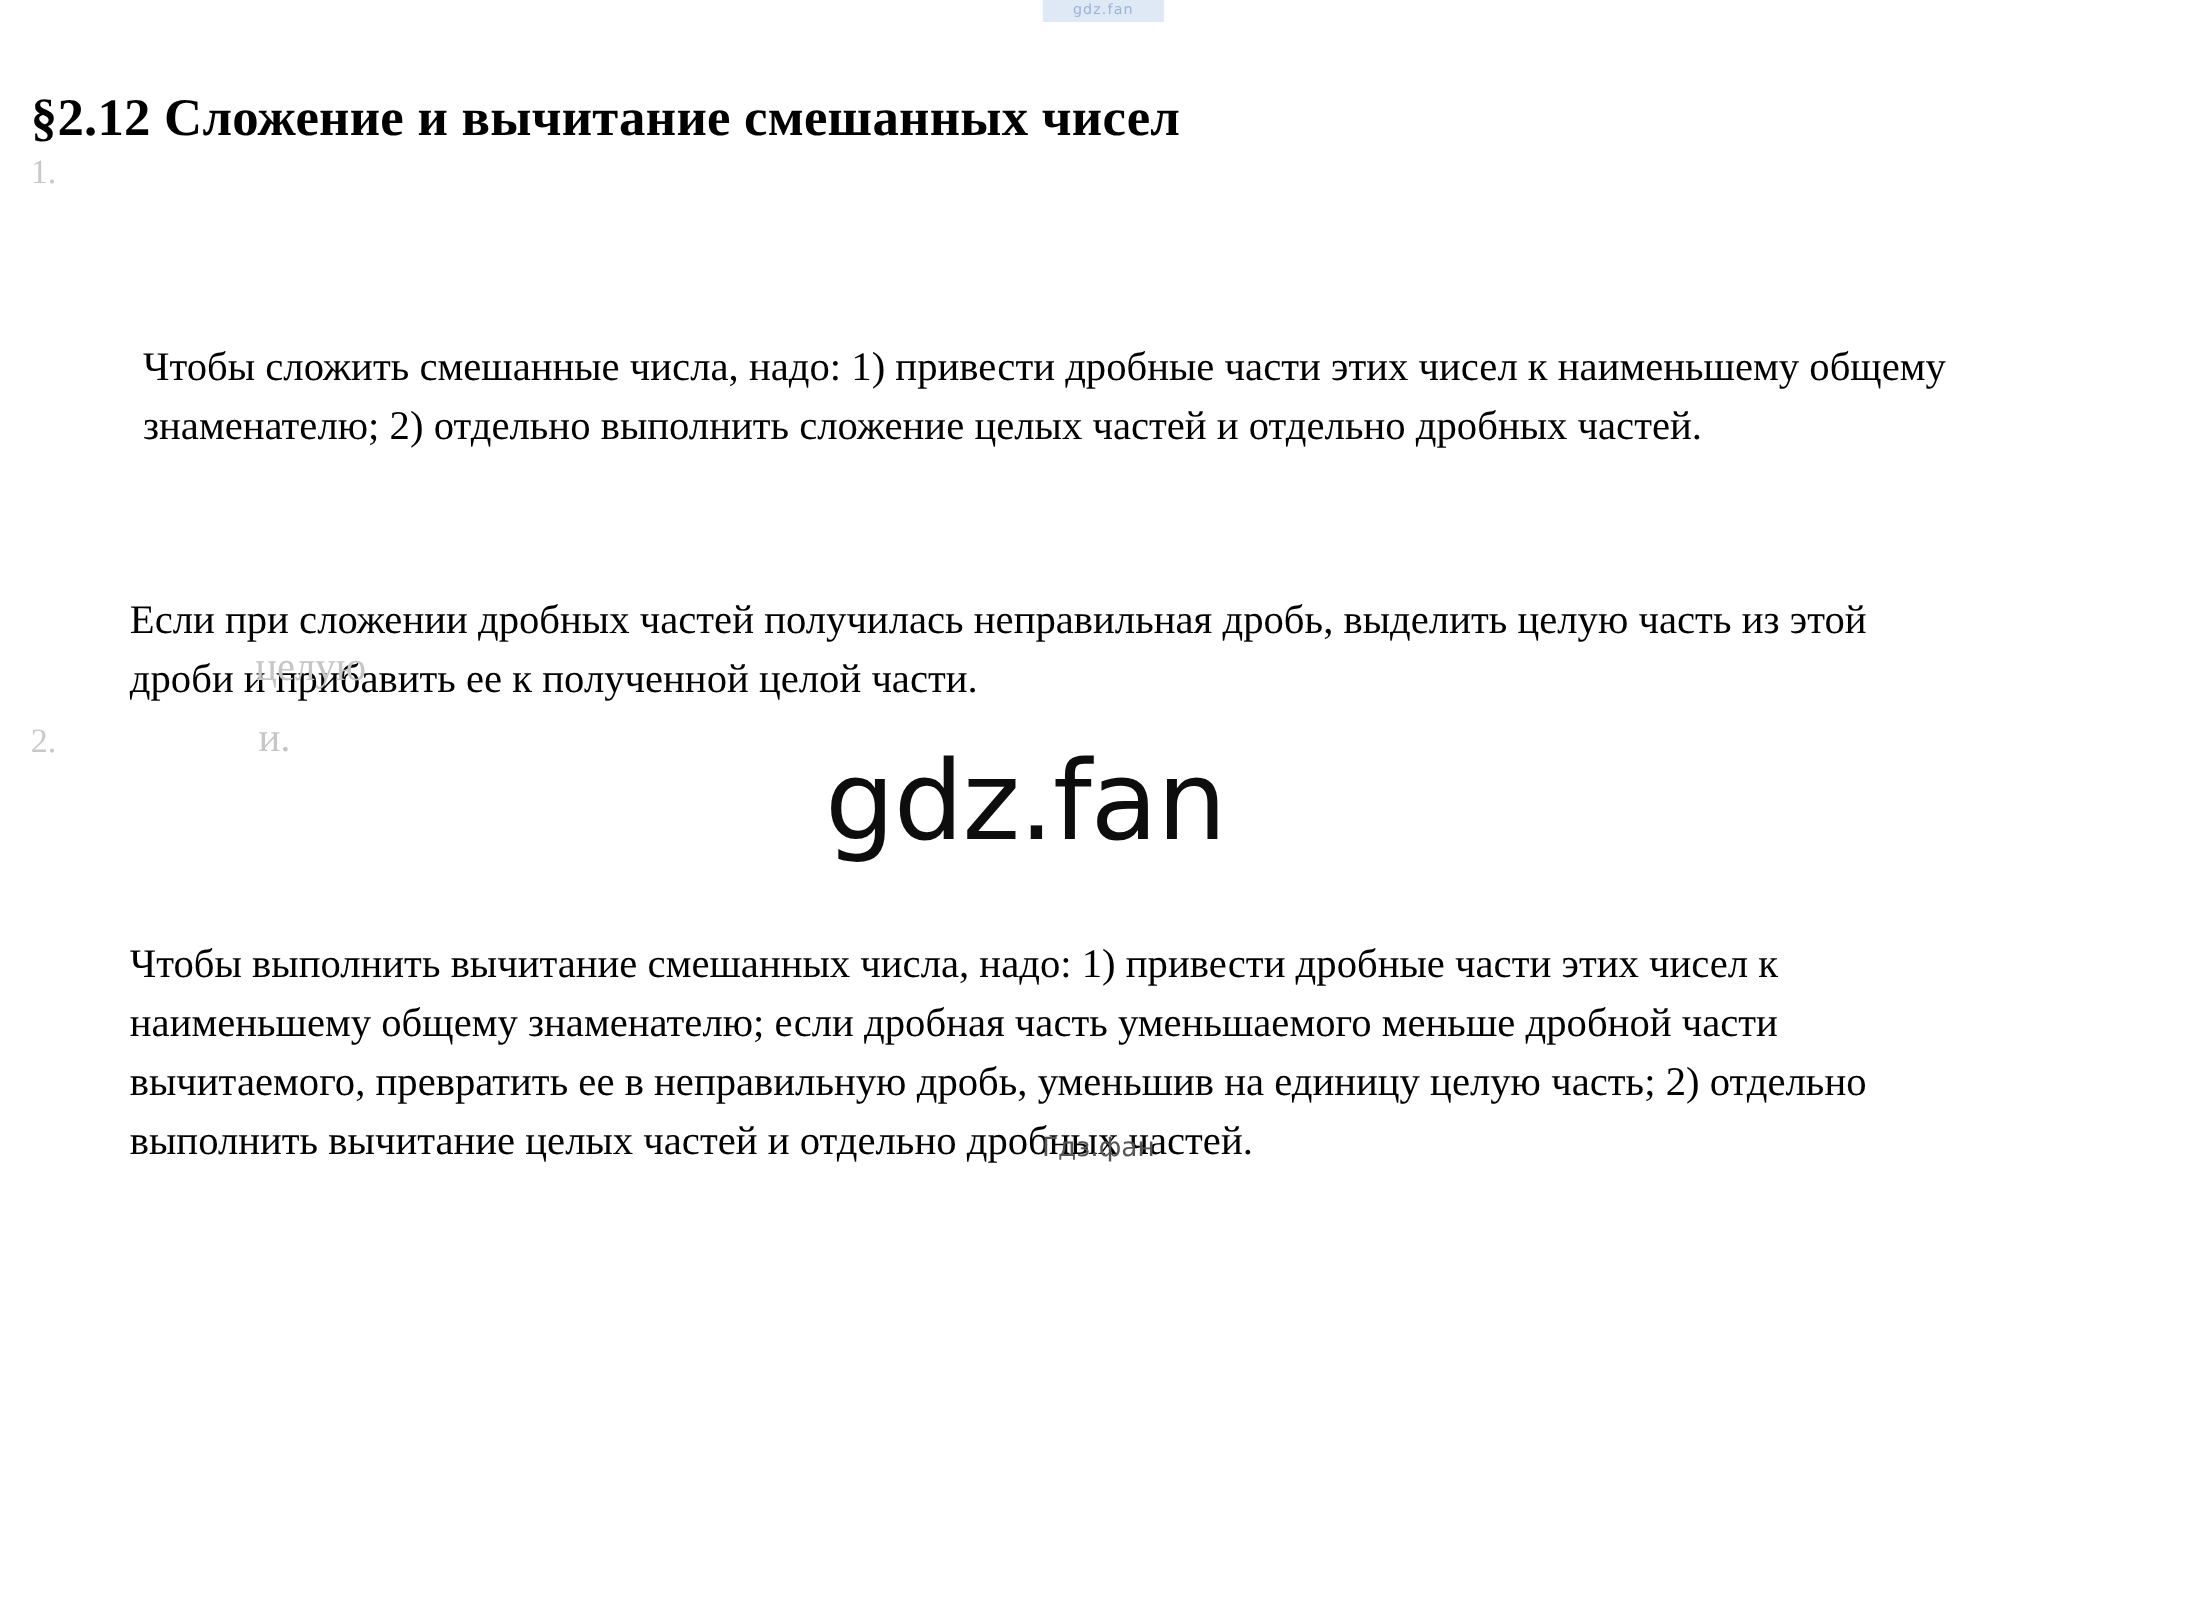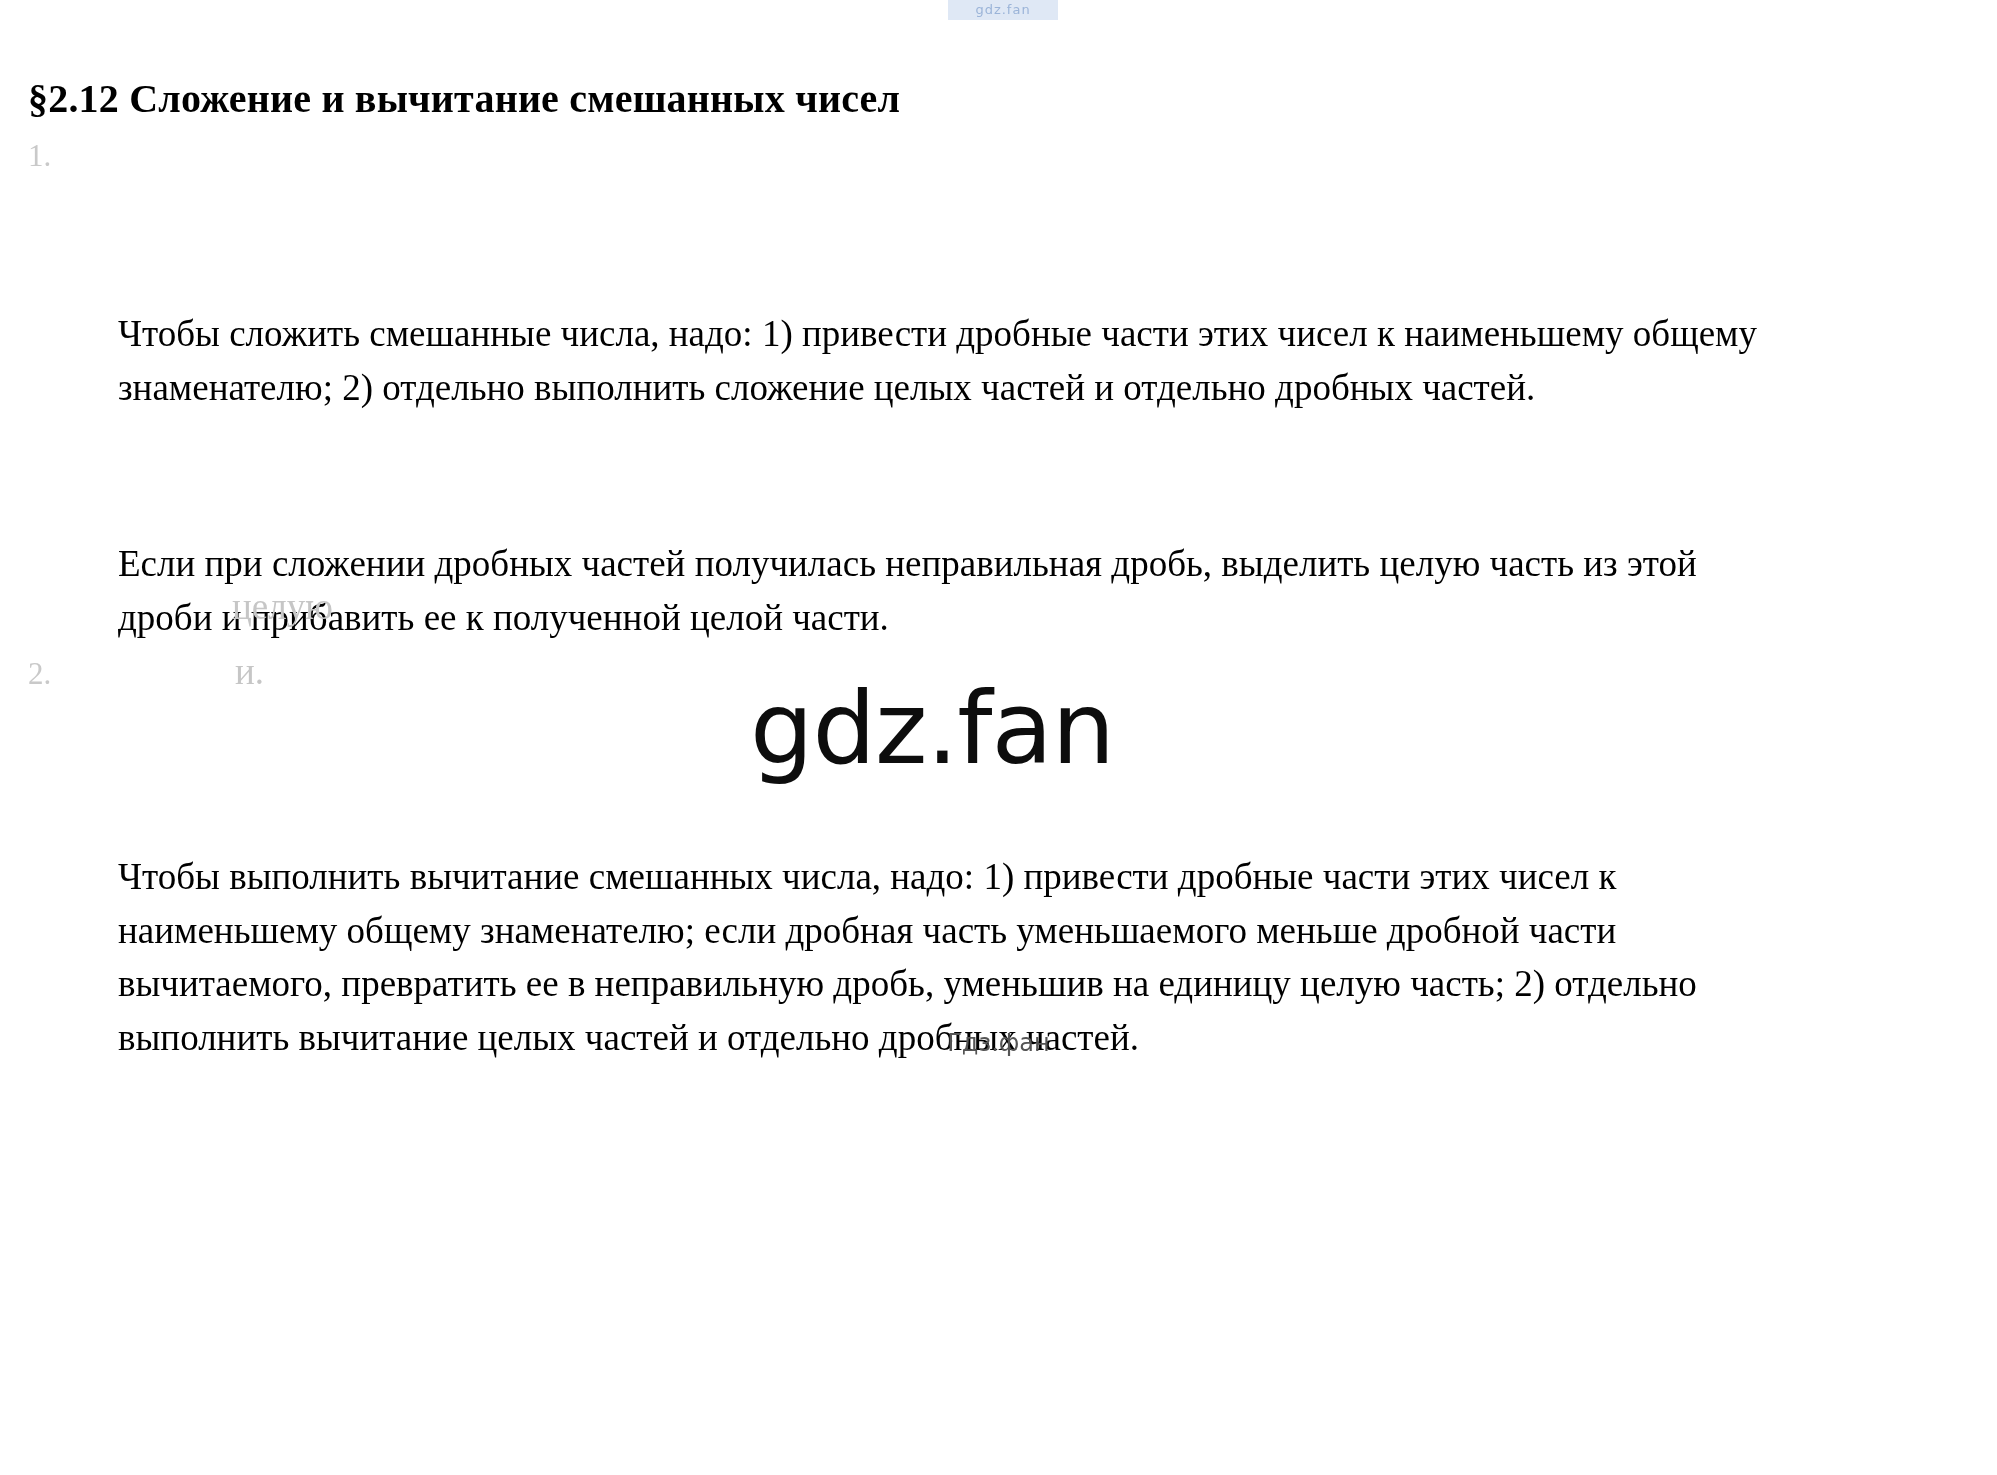--- a/index.html
+++ b/index.html
@@ -39,21 +39,21 @@
     letter-spacing: 1px;
     user-select: none;
   }
 
   .title {
     position: absolute;
     top: 48px;
     left: 28px;
     font-family: "Liberation Serif", serif;
     font-weight: bold;
-    font-size: 40px;
+    font-size: 48px;
     letter-spacing: 0.2px;
     white-space: nowrap;
   }
 
   .item-number {
     position: absolute;
     color: #c9c9c9;
     font-family: "Liberation Serif", serif;
     font-size: 31px;
   }
@@ -63,21 +63,21 @@
   .para {
     position: absolute;
     left: 118px;
     width: 1680px;
     font-family: "Liberation Serif", serif;
     font-size: 37px;
     line-height: 1.45;
     text-align: left;
   }
 
-  .p1 { top: 270px; }
+  .p1 { top: 270px; margin-left: 12px; }
   .p2 { top: 500px; }
   .p3 { top: 813px; }
   .p4 { top: 1275px; }
 
   
   .artifact {
     position: absolute;
     color: #c6c6c6;
     font-family: "Liberation Serif", serif;
     font-size: 37px;

